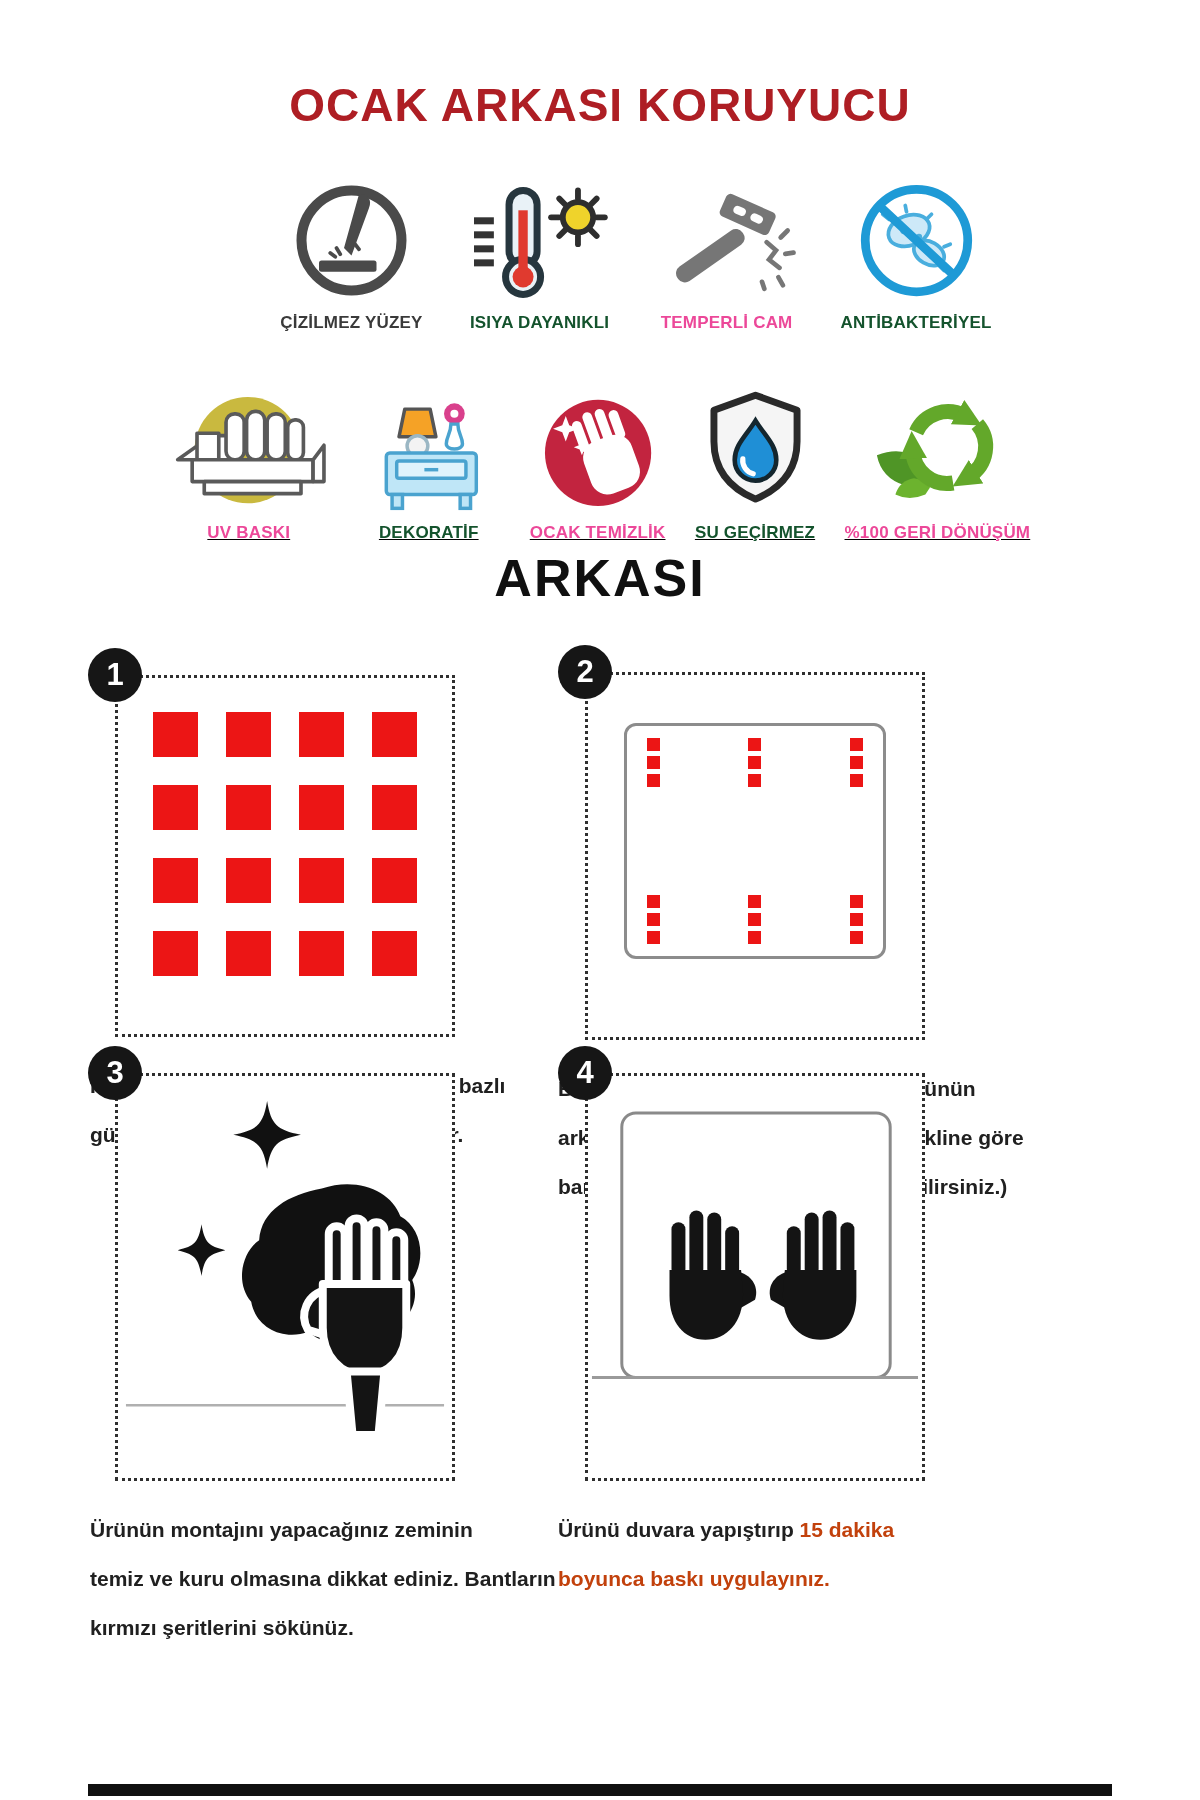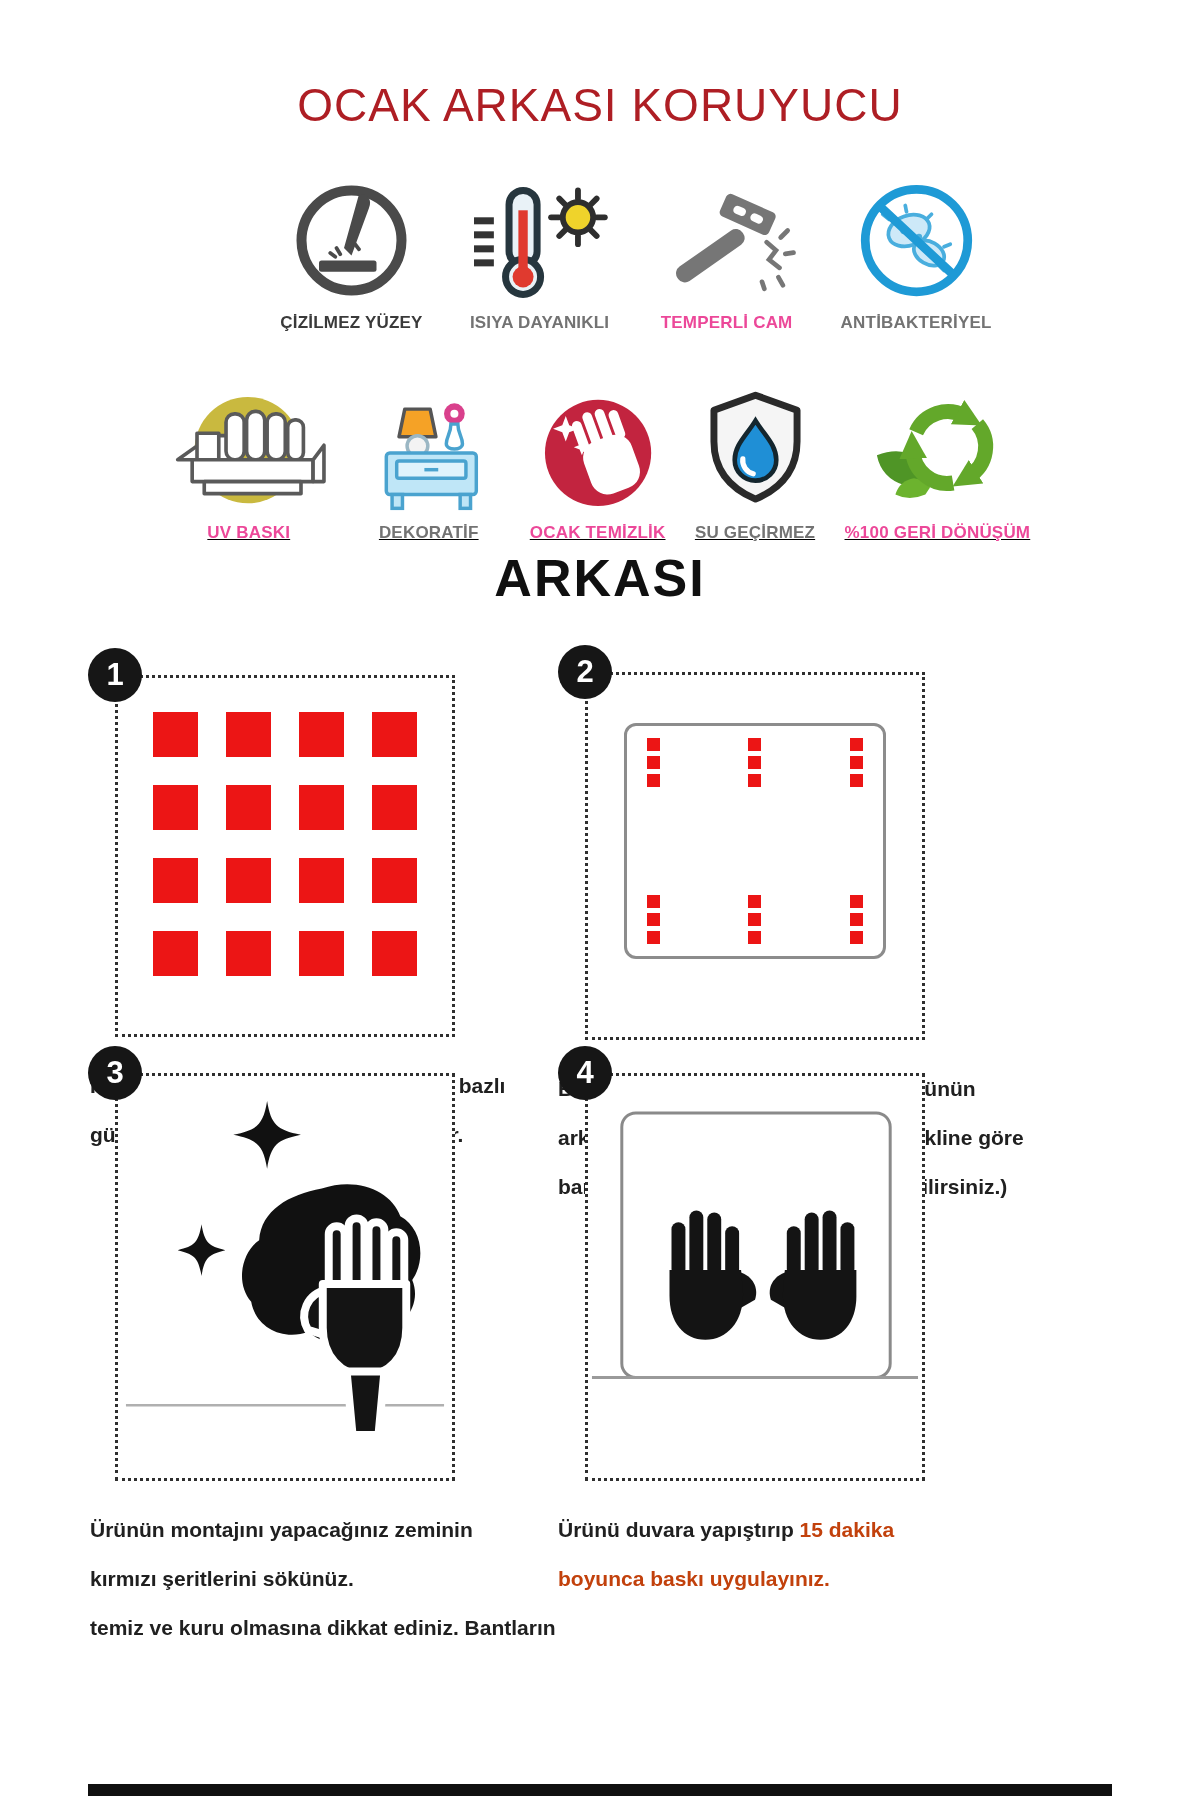--- a/index.html
+++ b/index.html
@@ -2,30 +2,30 @@
 <html><head>
 <meta charset="utf-8">
 <style>
   html,body{margin:0;padding:0;}
   body{
     width:1200px;height:1800px;position:relative;background:#ffffff;
     font-family:"Liberation Sans","DejaVu Sans",sans-serif;overflow:hidden;
   }
   .page-title{
     position:absolute;top:78px;left:0;width:100%;text-align:center;
-    font-size:46px;font-weight:normal;letter-spacing:1px;color:#ae1e24;
+    font-size:46px;font-weight:bold;letter-spacing:1px;color:#ae1e24;
   }
   .feat-row{position:absolute;left:0;width:100%;display:flex;justify-content:center;align-items:flex-end;}
   .row1{top:178px;gap:44px;margin-left:36px;}
   .row2{top:380px;gap:26px;text-decoration:underline;}
   .feat{display:flex;flex-direction:column;align-items:center;}
   .feat svg{display:block;}
   .feat-label{margin-top:10px;font-size:17px;font-weight:bold;letter-spacing:.2px;white-space:nowrap;}
   .lab-dark{color:#3a3a3a;}
-  .lab-red{color:#737373;}
+  .lab-red{color:#14532d;}
   .lab-black{color:#ec4899;}
   .section-title{
     position:absolute;top:548px;left:0;width:100%;text-align:center;
     font-size:52px;font-weight:800;color:#101010;letter-spacing:2px;
   }
   .step{position:absolute;}
   .step1{left:88px;top:648px;width:472px;}
   .step2{left:558px;top:645px;width:562px;}
   .step3{left:88px;top:1046px;width:472px;}
   .step4{left:558px;top:1046px;width:562px;}
@@ -318,22 +318,22 @@
         <rect x="232" y="142" width="16" height="74" rx="8"></rect>
         <rect x="252" y="146" width="16" height="70" rx="8"></rect>
         <rect x="272" y="156" width="16" height="60" rx="8"></rect>
         <path d="M206 208 L290 208 L290 252 C290 282 272 300 248 300 C224 300 206 280 206 252 Z"></path>
         <path d="M230 296 L268 296 L262 360 L236 360 Z"></path>
       </g>
     </svg>
   </div>
   <div class="step-text">
     <div>Ürünün montajını yapacağınız zeminin</div>
+    <div>temiz ve kuru olmasına dikkat ediniz. Bantların</div>
     <div>kırmızı şeritlerini sökünüz.</div>
-    <div>temiz ve kuru olmasına dikkat ediniz. Bantların</div>
   </div>
 </div>
 
 <div class="step step4">
   <div class="badge">4</div>
   <div class="frame">
     <svg width="334" height="402" viewBox="0 0 336 402">
       <defs>
         <g id="hand4" fill="#141414">
           <rect x="-36" y="-64" width="14" height="54" rx="7"></rect>

